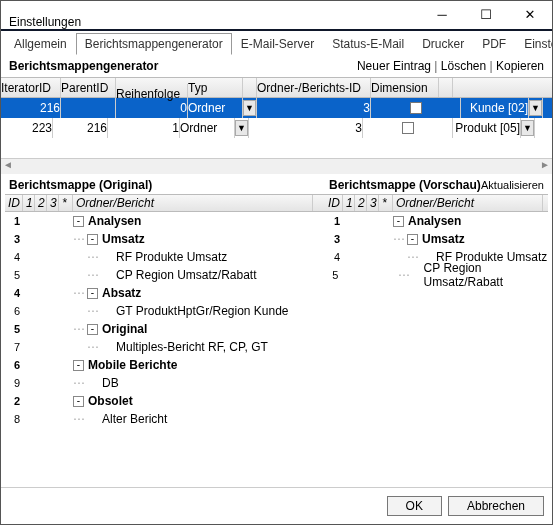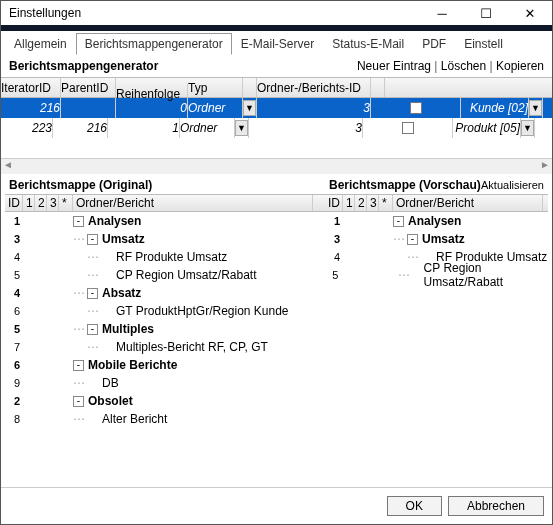--- a/index.html
+++ b/index.html
@@ -1,46 +1,46 @@
 <!DOCTYPE html>
 <html><head>
 <meta charset="utf-8">
 <style>
 * { box-sizing: border-box; margin: 0; padding: 0; font-family: "Segoe UI", Tahoma, sans-serif; font-size: 12px; }
 body { background: #fff; width: 553px; height: 525px; border: 1px solid #555; display: flex; flex-direction: column; }
-.titlebar { height: 30px; display: flex; align-items: center; padding-left: 8px; border-bottom: 6px solid #0f172a; }
+.titlebar { height: 30px; display: flex; align-items: flex-end; padding-left: 8px; border-bottom: 2px solid #0f172a; }
 .titlebar .title { flex: 1; font-size: 12px; }
 .tctl { width: 44px; height: 29px; display: flex; align-items: center; justify-content: center; font-size: 13px; }
 .tabs { display: flex; align-items: center; padding: 2px 4px 0 4px; height: 24px; white-space: nowrap; overflow: hidden; }
 .tab { padding: 3px 8px; border: 1px solid transparent; color: #333; }
 .tab.active { border: 1px solid #999; border-bottom: 1px solid #fff; background: #fff; position: relative; }
 .headerbar { display: flex; padding: 4px 8px; align-items: center; }
 .headerbar .hlabel { font-weight: bold; }
 .headerbar .hactions { margin-left: auto; }
 .headerbar .hactions span:not(:last-child)::after { content: " | "; color:#666;}
 .grid { border-top: 1px solid #bbb; }
 .grid-header, .grid-row { display: flex; height: 20px; align-items: center; }
 .grid-header { background: linear-gradient(#f7f7f7,#e4e4e4); border-bottom: 1px solid #bbb; font-size: 11px; }
 .gc { padding: 0 0; border-right: 1px solid #ccc; height: 100%; display:flex; align-items:center; overflow:hidden; }
 .gc.r { justify-content: flex-end; }
 .gc.c { justify-content: center; }
 .selrow { background: #0a63c9; color: #fff; }
 .dd { width:14px; display:flex;align-items:center;justify-content:center; background: #e8e8e8; border:1px solid #aaa; font-size:9px; height:16px;}
 .selrow .dd { background:#e8e8e8; color:#000; }
 .chk { width:12px;height:12px;border:1px solid #777;background:#fff; }
-.grid-body { height: 60px; overflow:hidden;font-style:italic;}
+.grid-body { height: 60px; overflow:hidden;}
 .grid-hscroll{height:16px;background:#f0f0f0;border-top:1px solid #ccc;position:relative;}
 .grid-hscroll::before{content:"◄";position:absolute;left:2px;top:0;font-size:10px;color:#888;}
 .grid-hscroll::after{content:"►";position:absolute;right:2px;top:0;font-size:10px;color:#888;}
 .panes { display:flex; flex:1; gap:0; overflow:hidden; padding:0 4px; }
 .pane { display:flex; flex-direction:column; overflow:hidden; }
 .pane-head { display:flex; padding:4px 4px 2px 4px; align-items:center; }
 .pane-head .pt { font-weight:bold; }
 .pane-head .ref { margin-left:auto; font-size:11px; }
-.tree-header{display:flex;background:linear-gradient(#f7f7f7,#e4e4e4);border-top:1px solid #bbb;border-bottom:1px solid #bbb;height:18px;font-size:11px;}
+.tree-header{display:flex;background:linear-gradient(#f7f7f7,#e4e4e4);border-top:1px solid #bbb;border-bottom:1px solid #bbb;height:18px;font-size:11px;font-style:italic;}
 .th{border-right:1px solid #ccc;padding:0 3px;display:flex;align-items:center;}
 .tree-body{overflow:auto;flex:1;}
 .trow{display:flex;align-items:center;height:18px;}
 .tid{width:18px;text-align:right;padding-right:3px;font-size:11px;}
 .tbold{font-weight:bold;}
 .ticon{width:11px;height:11px;border:1px solid #888;margin-right:4px;display:flex;align-items:center;justify-content:center;font-size:10px;line-height:1;background:#fff;}
 .tln{color:#aaa;display:inline-block;}
 .footer{display:flex;justify-content:flex-end;padding:8px;gap:6px;border-top:1px solid #ccc;}
 .btn{border:1px solid #777;padding:2px 18px;background:#f3f3f3;font-size:12px;}
 </style>
@@ -52,20 +52,21 @@
   <div class="tctl">─</div>
   <div class="tctl">☐</div>
   <div class="tctl">✕</div>
 </div>
 
 <div class="tabs" id="tabs">
     <div class="tab">Allgemein</div>
     <div class="tab active">Berichtsmappengenerator</div>
     <div class="tab">E-Mail-Server</div>
     <div class="tab">Status-E-Mail</div>
+    <div class="tab">Drucker</div>
     <div class="tab">PDF</div>
     <div class="tab">Einstell</div>
   </div>
 
 <div class="headerbar">
   <span class="hlabel">Berichtsmappengenerator</span>
   <span class="hactions">
     <span>Neuer Eintrag</span>
     <span>Löschen</span>
     <span>Kopieren</span>
@@ -73,20 +74,21 @@
 </div>
 
 <div class="grid">
   <div class="grid-header" id="ghead">
       <div class="gc" style="width: 60px;">IteratorID</div>
       <div class="gc" style="width: 55px;">ParentID</div>
       <div class="gc" style="width: 72px; margin-top: 12px;">Reihenfolge</div>
       <div class="gc" style="width: 55px;">Typ</div>
       <div class="gc" style="width: 14px;"></div>
       <div class="gc" style="width: 114px;">Ordner-/Berichts-ID</div>
+      <div class="gc" style="width: 68px;">Dimension</div>
       <div class="gc" style="width: 14px;"></div>
     </div>
   <div class="grid-body" id="gbody">
       <div class="grid-row selrow">
         <div class="gc r" style="width: 60px;">216</div>
         <div class="gc r" style="width: 55px;"></div>
         <div class="gc r" style="width: 72px;">0</div>
         <div class="gc " style="width: 55px;">Ordner</div>
         <div class="gc " style="width: 14px;">
           <div class="dd">▼</div>
@@ -211,21 +213,21 @@
         </div>
         <div class="trow">
           <div class="tid tbold" style="width: 18px;">5</div>
           <div style="width: 12px;"></div>
           <div style="width: 12px;"></div>
           <div style="width: 12px;"></div>
           <div style="width: 14px;"></div>
           <span class="tln" style="width: 14px;">⋯</span>
           <div style="display: flex; align-items: center;">
             <span class="ticon">-</span>
-            <span style="font-weight: bold;">Multiples</span>
+            <span style="font-weight: bold;">Original</span>
           </div>
         </div>
         <div class="trow">
           <div class="tid" style="width: 18px;">7</div>
           <div style="width: 12px;"></div>
           <div style="width: 12px;"></div>
           <div style="width: 12px;"></div>
           <div style="width: 14px;"></div>
           <span class="tln" style="width: 14px;"> </span>
           <span class="tln" style="width: 14px;">⋯</span>

